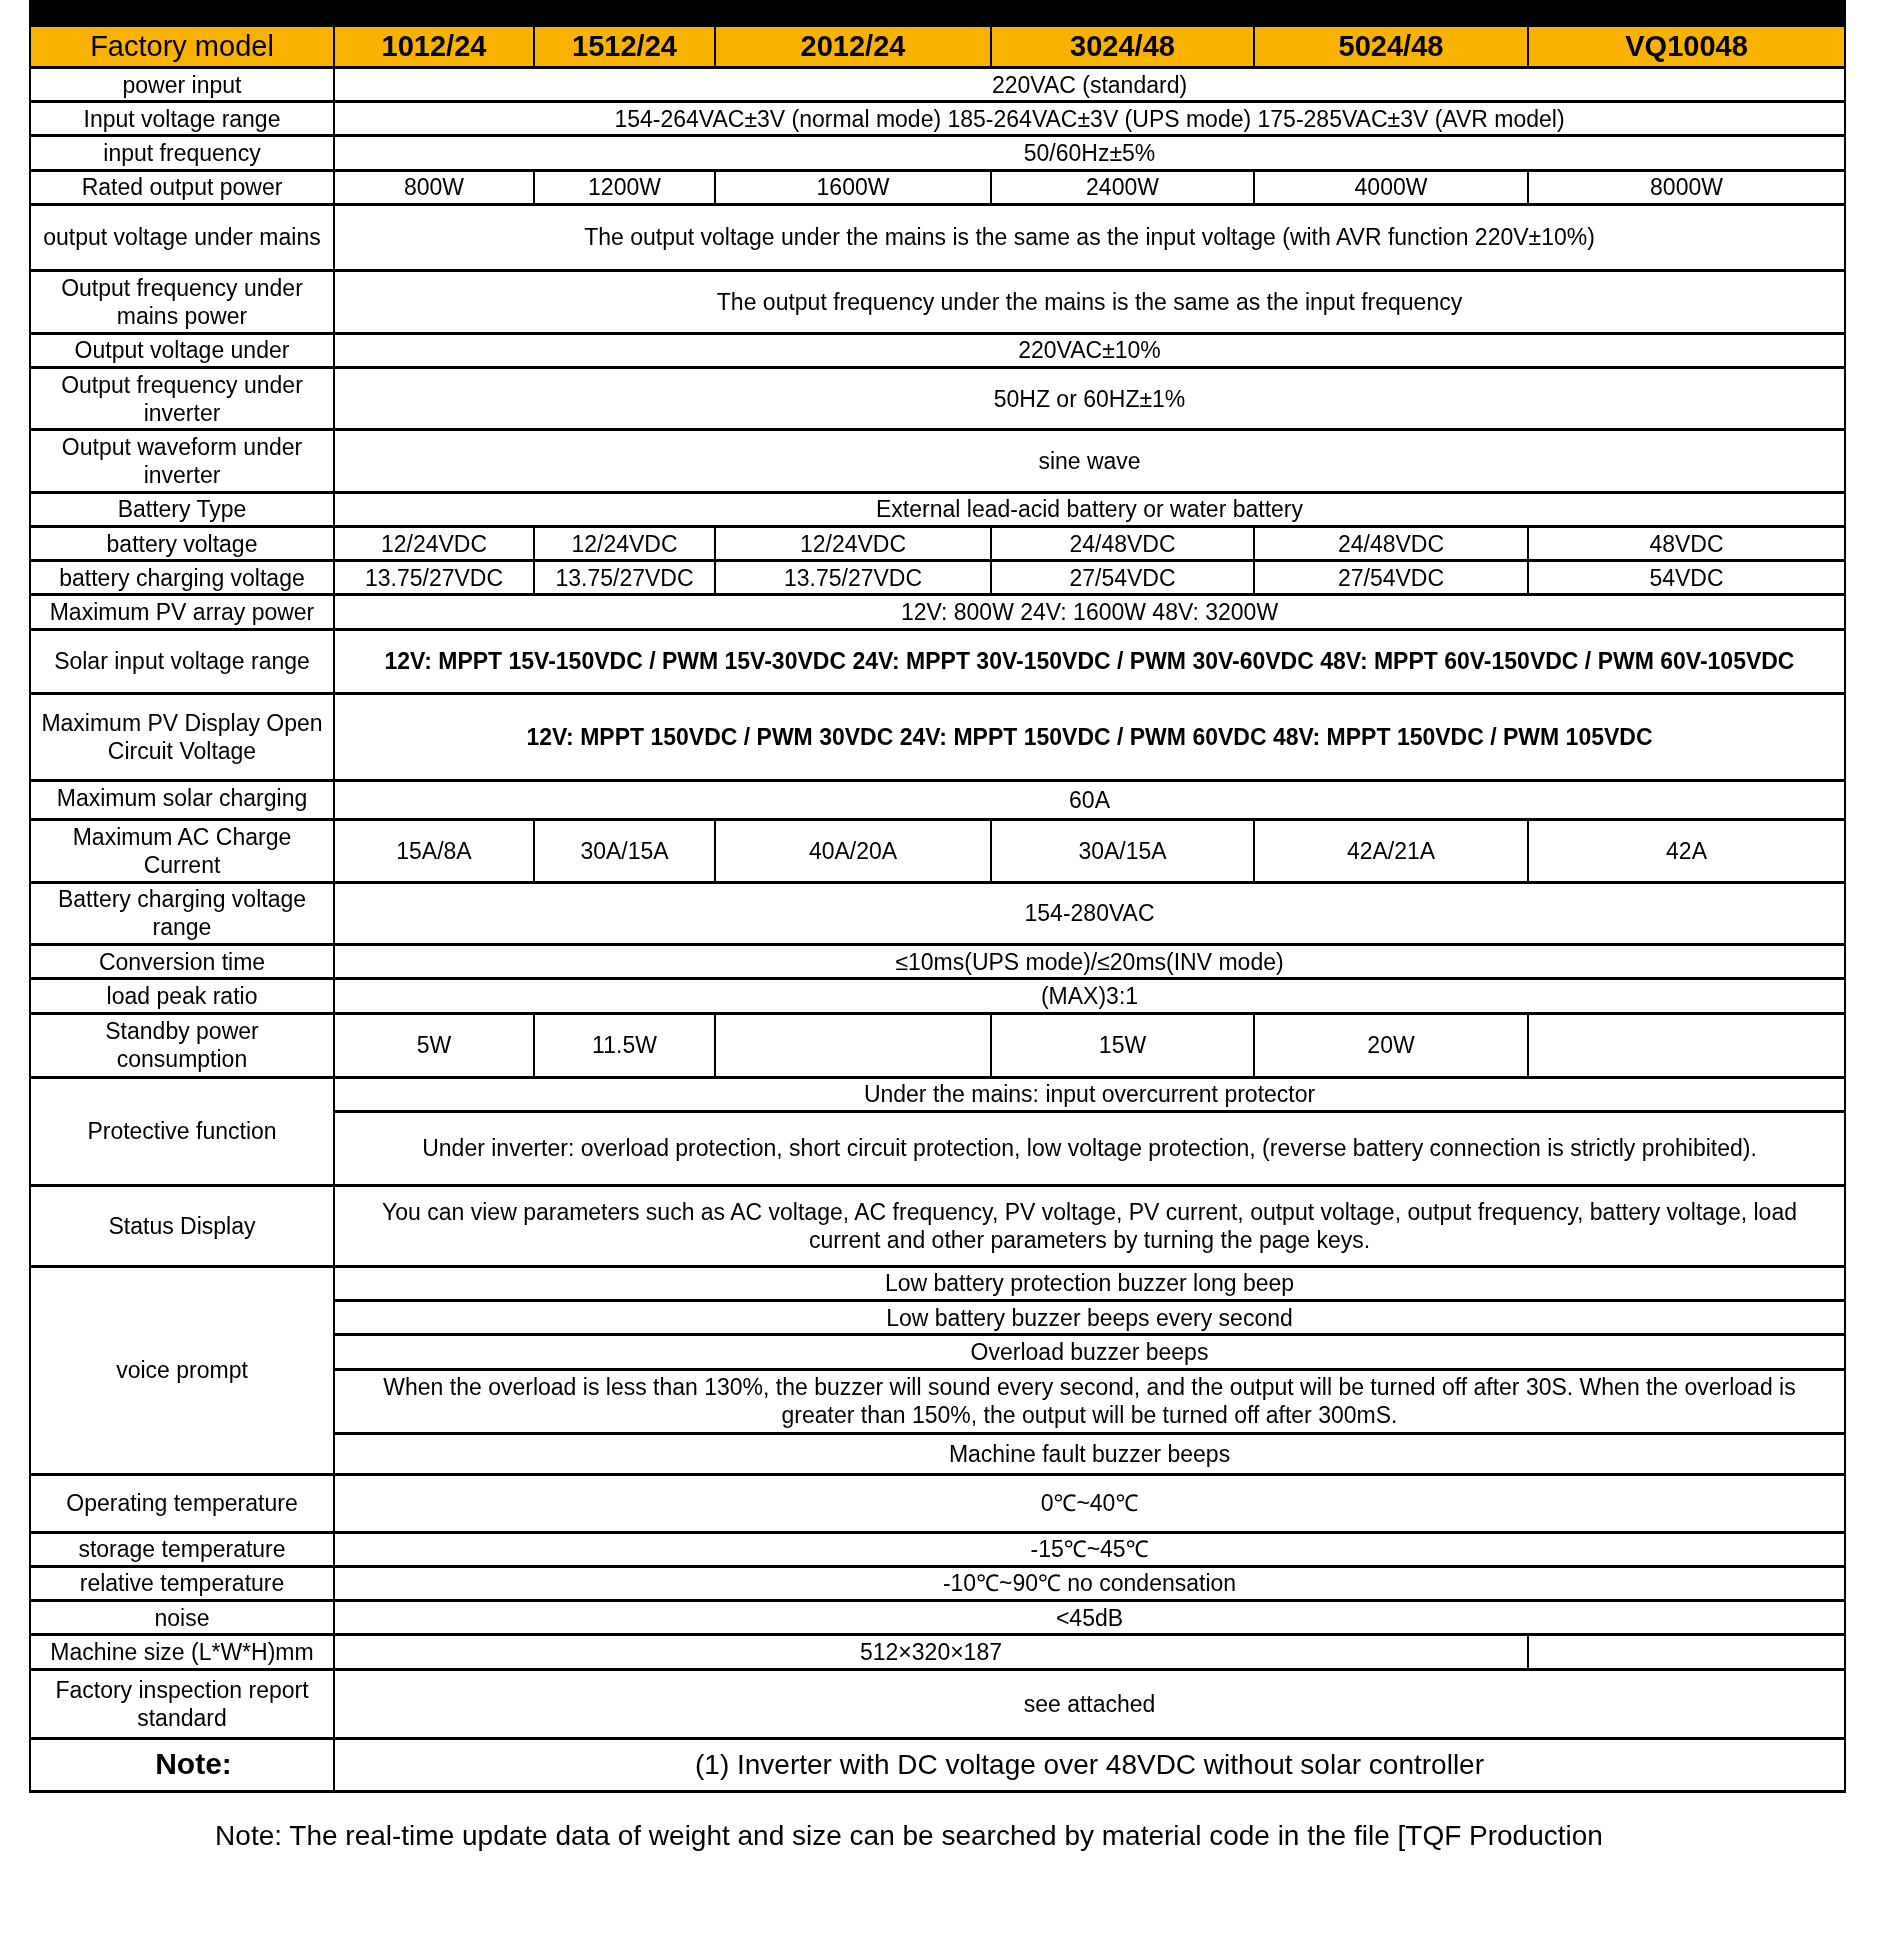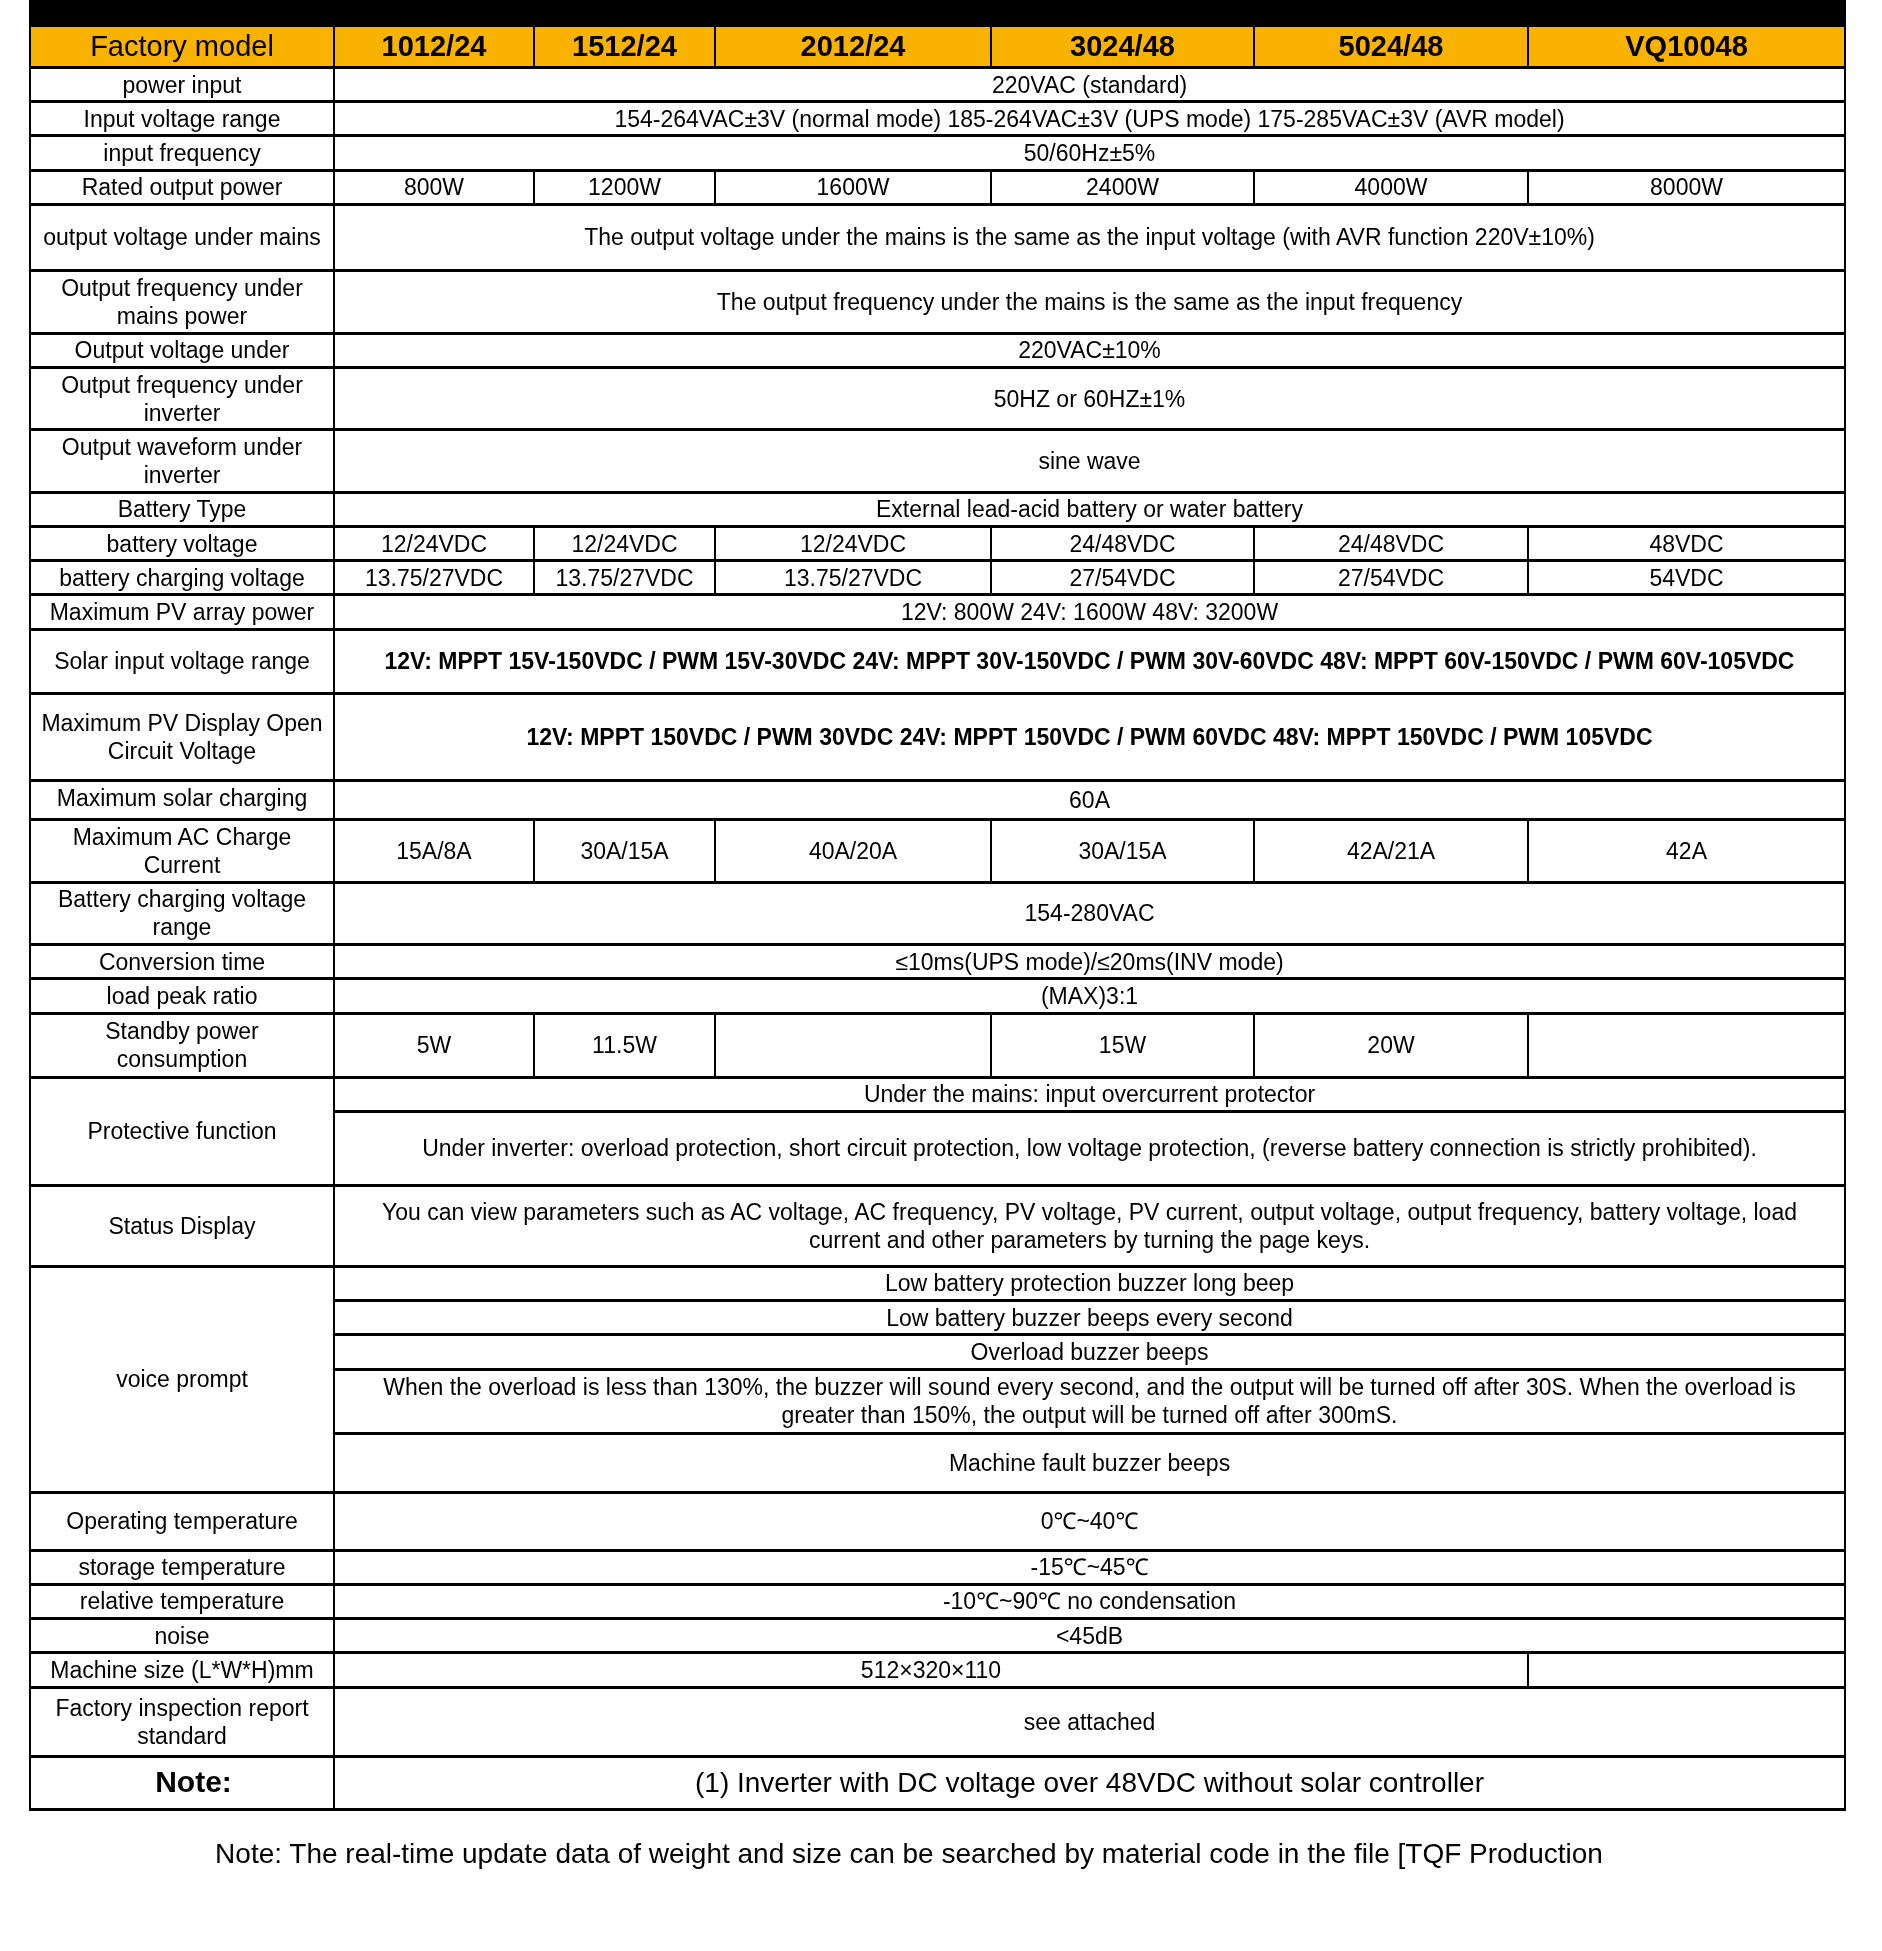--- a/index.html
+++ b/index.html
@@ -232,21 +232,21 @@
   <tr style="height:30px">
     <td colspan="6">Low battery buzzer beeps every second</td>
   </tr>
   <tr style="height:31px">
     <td colspan="6">Overload buzzer beeps</td>
   </tr>
   <tr style="height:64px">
     <td colspan="6" class="wrap2">When the overload is less than 130%, the buzzer will sound every second, and the output will be turned off after 30S. When the overload is greater than 150%, the output will be turned off after 300mS.</td>
   </tr>
   <tr style="height:25px">
-    <td colspan="6" style="padding:16px 5px;line-height:1.05">Machine fault buzzer beeps</td>
+    <td colspan="6" style="padding:7px 5px;line-height:1.05">Machine fault buzzer beeps</td>
   </tr>
 
   <tr style="height:58px">
     <td class="lbl">Operating temperature</td>
     <td colspan="6">0℃~40℃</td>
   </tr>
 
   <tr style="height:33px">
     <td class="lbl">storage temperature</td>
     <td colspan="6">-15℃~45℃</td>
@@ -257,21 +257,21 @@
     <td colspan="6">-10℃~90℃ no condensation</td>
   </tr>
 
   <tr style="height:33px">
     <td class="lbl">noise</td>
     <td colspan="6">&lt;45dB</td>
   </tr>
 
   <tr style="height:33px">
     <td class="lbl">Machine size (L*W*H)mm</td>
-    <td colspan="5">512×320×110</td>
+    <td colspan="5">512×320×187</td>
     <td></td>
   </tr>
 
   <tr style="height:69px">
     <td class="lbl">
       <div>Factory inspection report</div>
       <div>standard</div>
     </td>
     <td colspan="6">see attached</td>
   </tr>

